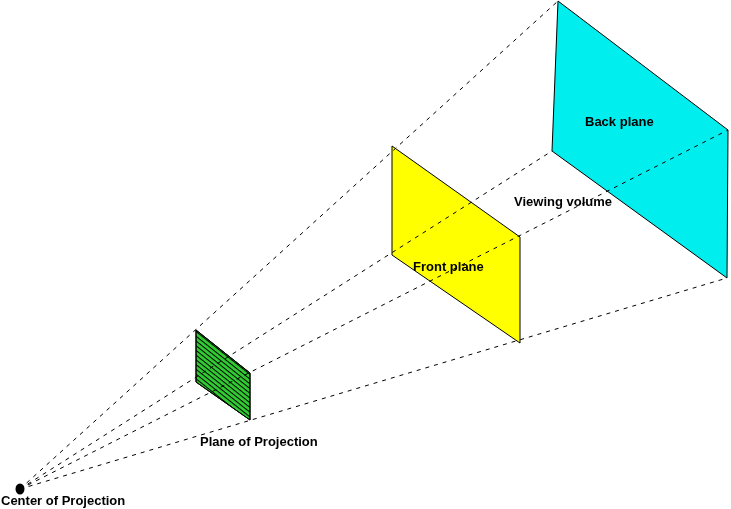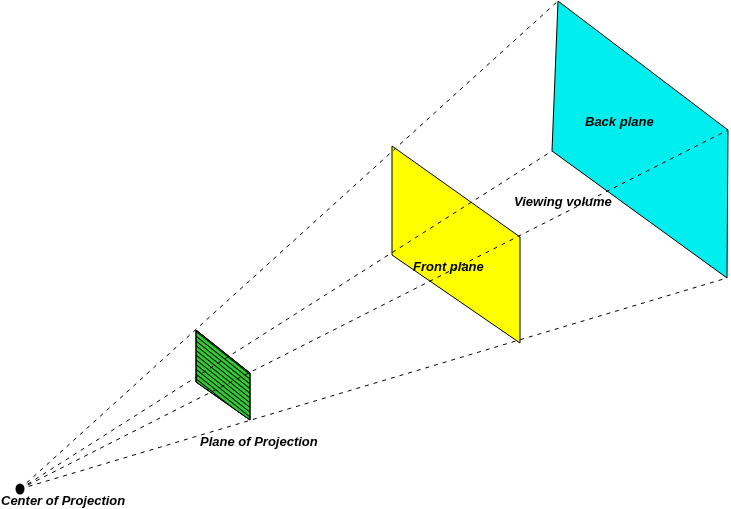--- a/index.html
+++ b/index.html
@@ -7,21 +7,20 @@
     padding: 0;
     background: #ffffff;
     font-family: "Liberation Sans", sans-serif;
   }
   #stage {
     position: relative;
     width: 731px;
     height: 509px;
     background: #ffffff;
     overflow: hidden;
-    font-style: italic;
   }
   svg { display: block; }
   .diagram-label {
     font-family: "Liberation Sans", sans-serif;
     font-size: 13px;
     font-weight: bold;
     fill: #000000;
   }
   .ray {
     stroke: #000000;

